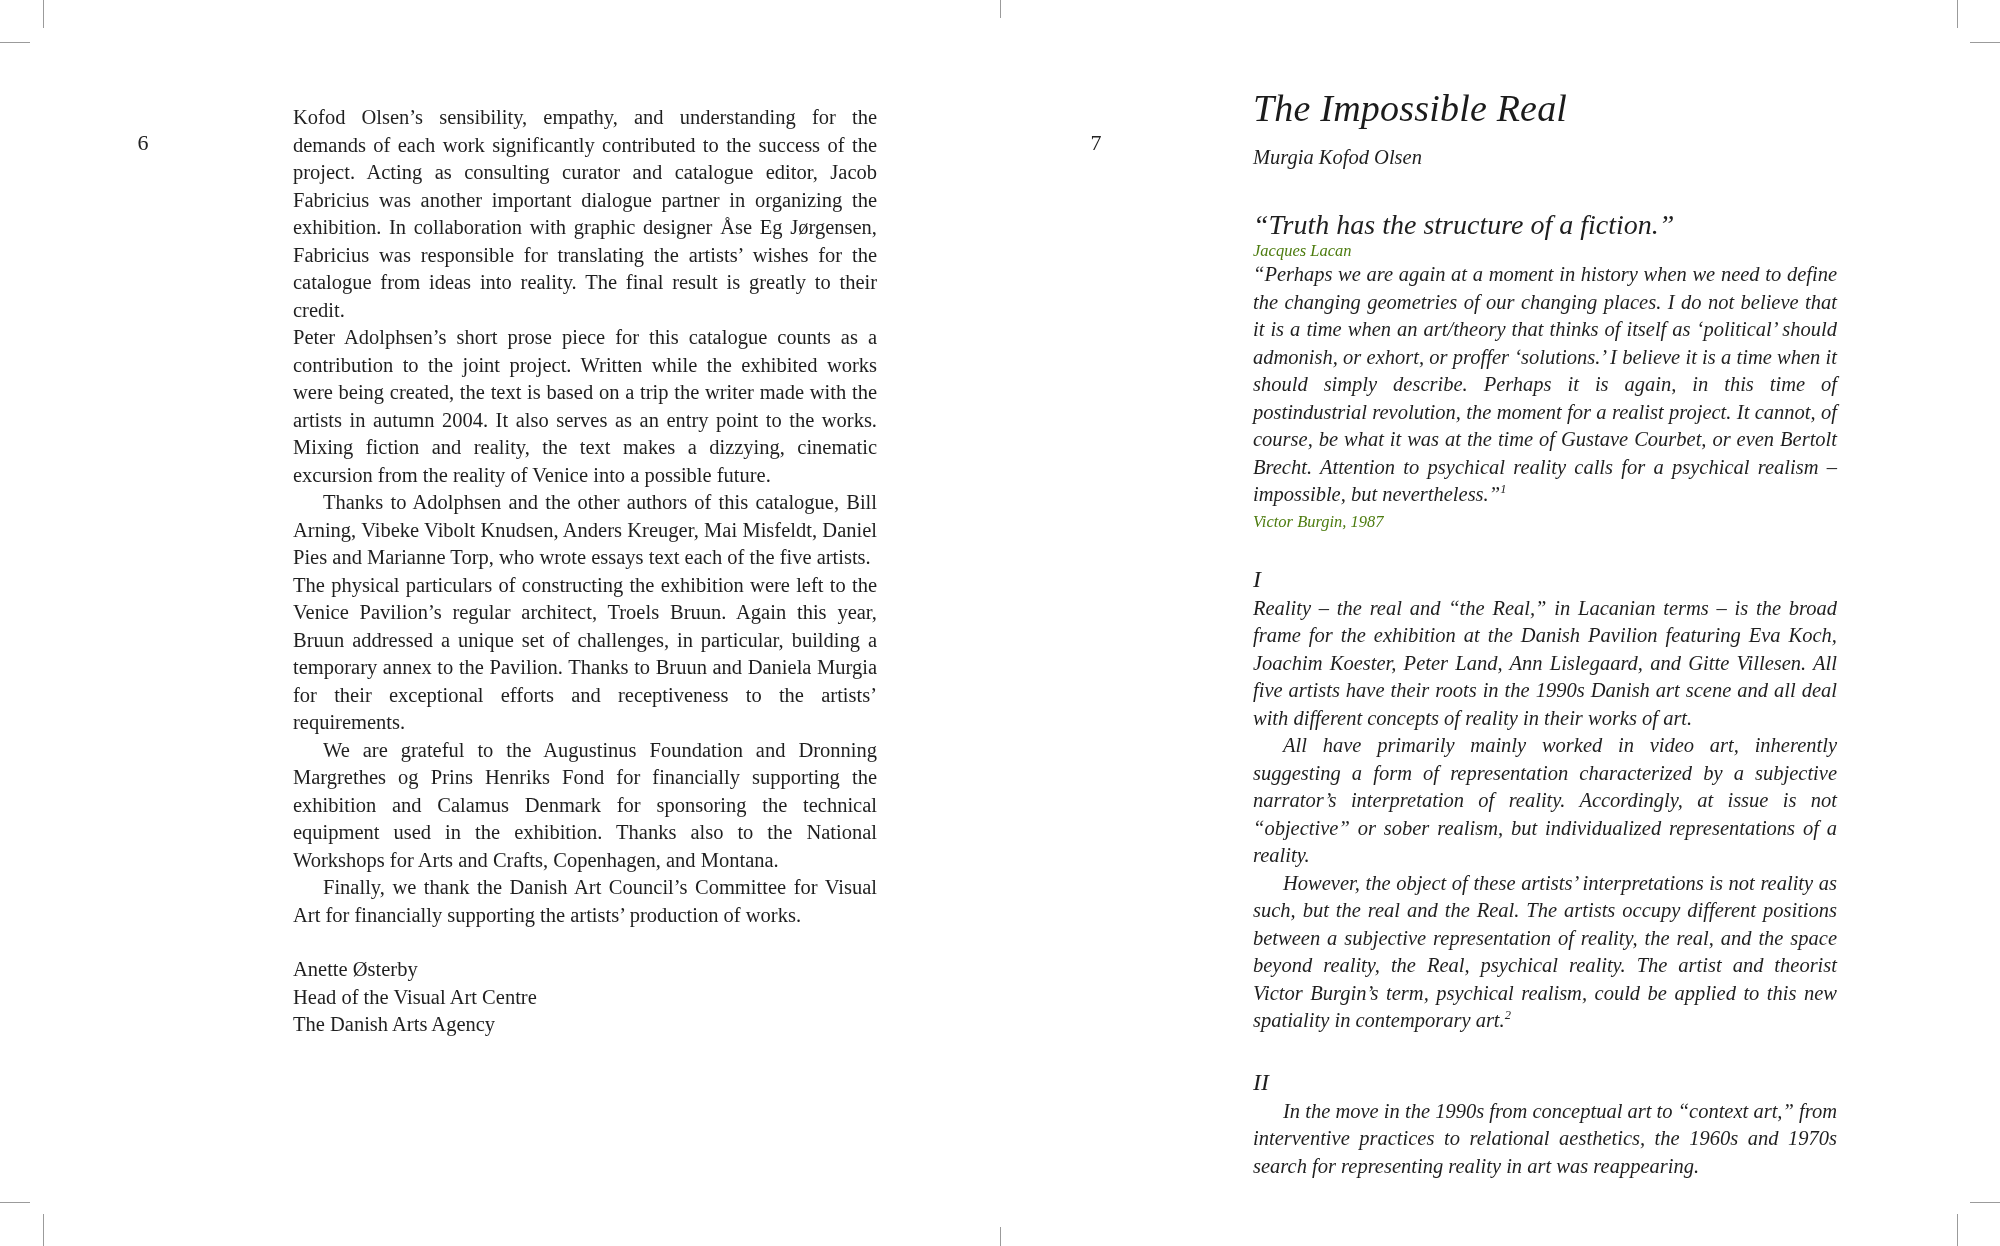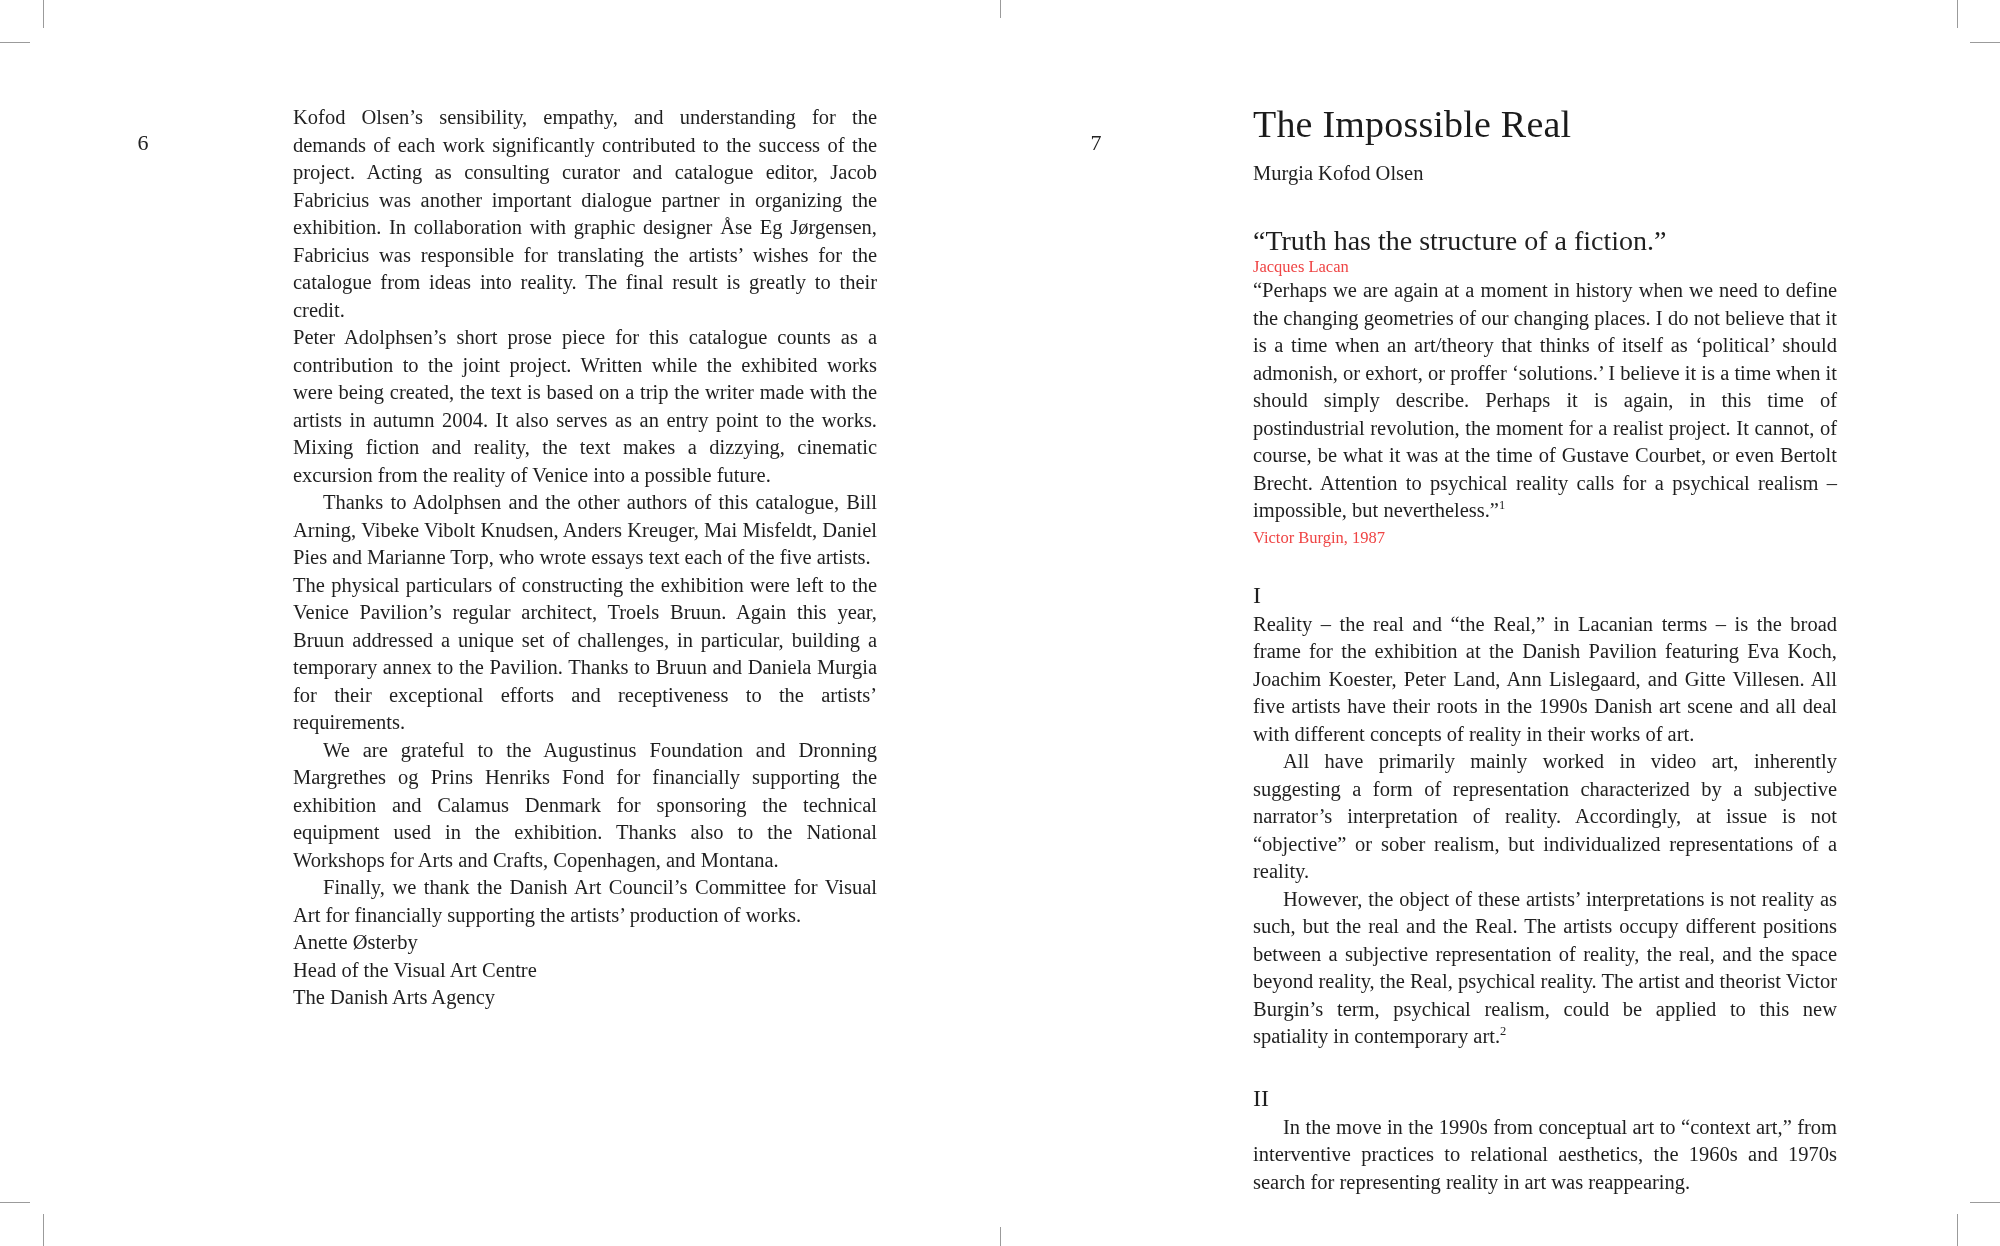--- a/index.html
+++ b/index.html
@@ -29,35 +29,35 @@
   .col p {
     margin: 0;
     font-size: 20.5px;
     line-height: 27.5px;
     text-align: justify;
     text-justify: inter-word;
   }
   .col p.ind { text-indent: 30px; }
   .gap { margin-top: 26px; }
 
-  .sig { }
+  .sig { margin-top: 27px; }
   .sig div { font-size: 20.5px; line-height: 27.5px; }
 
   h1.article-title {
     margin: 0;
     font-weight: normal;
     font-size: 38px;
     line-height: 44px;
     letter-spacing: 0.2px;
     color: #1b1b1b;
   }
   .author { font-size: 20.5px; line-height: 26px; margin-top: 14px; }
   .epigraph { margin-top: 42px; }
   .epigraph-quote { font-size: 28px; line-height: 26px; }
-  .small { font-size: 16.5px; line-height: 21px; margin-top: 2px; color: #ef4444; }
+  .small { font-size: 16.5px; line-height: 21px; margin-top: 2px; color: #4d7c0f; }
   .quote-para { margin-top: 30px; }
   .section { margin-top: 33px; }
   .sec-head { font-size: 24px; line-height: 29px; margin-bottom: 1px; }
   sup { font-size: 12.5px; line-height: 0; vertical-align: super; }
 </style>
 </head>
 <body>
 
 <div class="sheet">
 
@@ -82,21 +82,21 @@
     <p class="gap">The physical particulars of constructing the exhibition were left to the Venice Pavilion’s regular architect, Troels Bruun. Again this year, Bruun addressed a unique set of challenges, in particular, building a temporary annex to the Pavilion. Thanks to Bruun and Daniela Murgia for their exceptional efforts and receptiveness to the artists’ requirements.</p>
     <p class="ind">We are grateful to the Augustinus Foundation and Dronning Margrethes og Prins Henriks Fond for financially supporting the exhibition and Calamus Denmark for sponsoring the technical equipment used in the exhibition. Thanks also to the National Workshops for Arts and Crafts, Copenhagen, and Montana.</p>
     <p class="ind">Finally, we thank the Danish Art Council’s Committee for Visual Art for financially supporting the artists’ production of works.</p>
     <div class="sig">
       <div>Anette Østerby</div>
       <div>Head of the Visual Art Centre</div>
       <div>The Danish Arts Agency</div>
     </div>
   </div>
 
-  <div class="col" style="left:1253px; top:102px;">
+  <div class="col" style="left:1253px; top:86px;font-style:italic;">
     <h1 class="article-title">The Impossible Real</h1>
     <div class="author">Murgia Kofod Olsen</div>
 
     <div class="epigraph">
       <div class="epigraph-quote">“Truth has the structure of a fiction.”</div>
       <div class="small">Jacques Lacan</div>
     </div>
 
     <p class="quote-para"><span>“Perhaps we are again at a moment in history when we need to define the changing geometries of our changing places. I do not believe that it is a time when an art/theory that thinks of itself as ‘political’ should admonish, or exhort, or proffer ‘solutions.’ I believe it is a time when it should simply describe. Perhaps it is again, in this time of postindustrial revolution, the moment for a realist project. It cannot, of course, be what it was at the time of Gustave Courbet, or even Bertolt Brecht. Attention to psychical reality calls for a psychical realism – impossible, but nevertheless.”</span><sup>1</sup></p>
     <div class="small">Victor Burgin, 1987</div>

